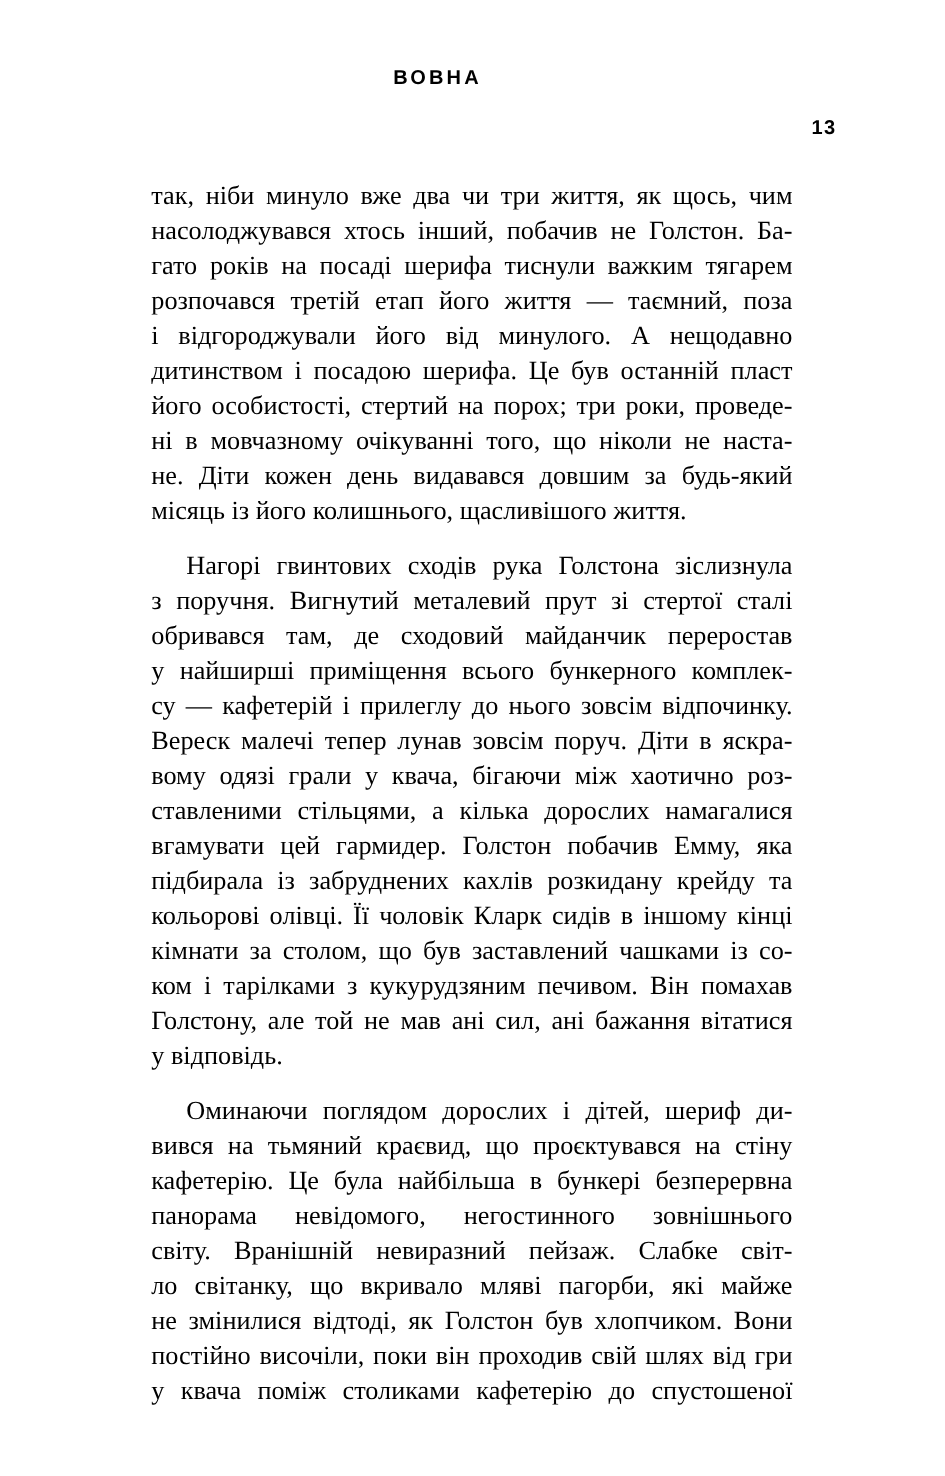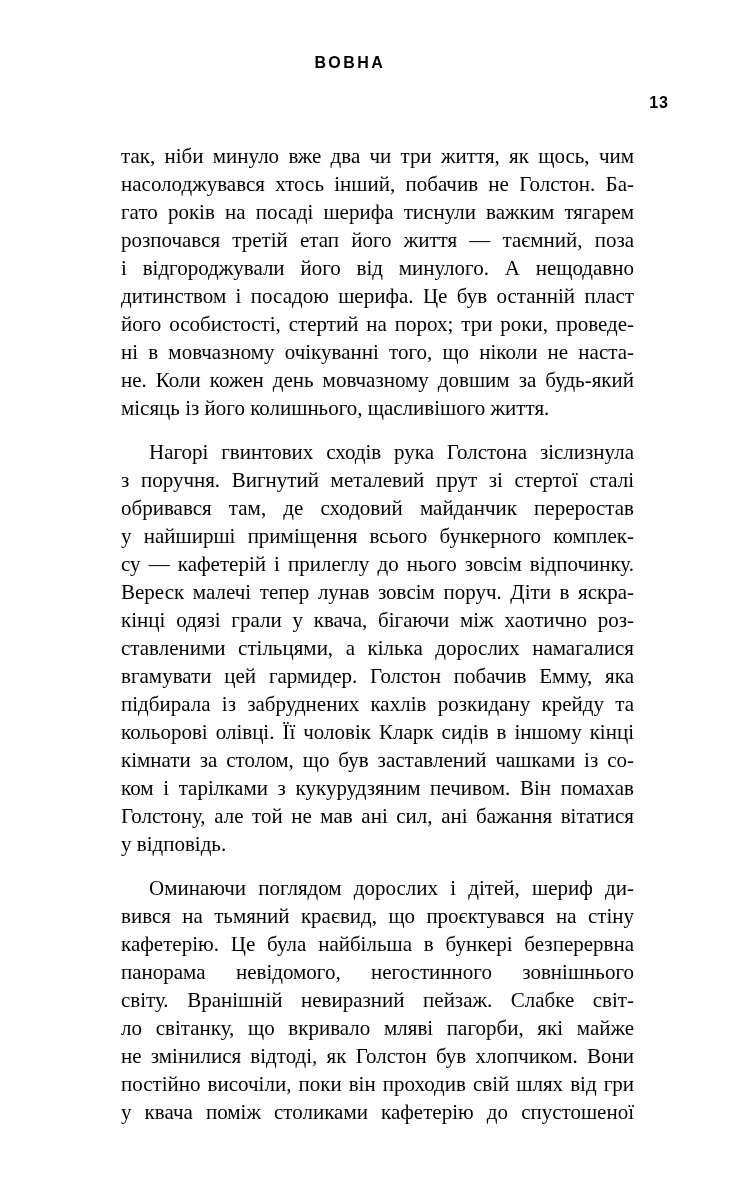--- a/index.html
+++ b/index.html
@@ -66,31 +66,31 @@
   <div class="body-text">
       <div class="paragraph">
         <div class="line">так, ніби минуло вже два чи три життя, як щось, чим</div>
         <div class="line">насолоджувався хтось інший, побачив не Голстон. Ба-</div>
         <div class="line">гато років на посаді шерифа тиснули важким тягарем</div>
         <div class="line">розпочався третій етап його життя — таємний, поза</div>
         <div class="line">і відгороджували його від минулого. А нещодавно</div>
         <div class="line">дитинством і посадою шерифа. Це був останній пласт</div>
         <div class="line">його особистості, стертий на порох; три роки, проведе-</div>
         <div class="line">ні в мовчазному очікуванні того, що ніколи не наста-</div>
-        <div class="line">не. Коли кожен день мовчазному довшим за будь-який</div>
+        <div class="line">не. Діти кожен день видавався довшим за будь-який</div>
         <div class="line no-stretch">місяць із його колишнього, щасливішого життя.</div>
       </div>
       <div class="paragraph">
         <div class="line indent">Нагорі гвинтових сходів рука Голстона зіслизнула</div>
         <div class="line">з поручня. Вигнутий металевий прут зі стертої сталі</div>
         <div class="line">обривався там, де сходовий майданчик переростав</div>
         <div class="line">у найширші приміщення всього бункерного комплек-</div>
         <div class="line">су — кафетерій і прилеглу до нього зовсім відпочинку.</div>
         <div class="line">Вереск малечі тепер лунав зовсім поруч. Діти в яскра-</div>
-        <div class="line">кінці одязі грали у квача, бігаючи між хаотично роз-</div>
+        <div class="line">вому одязі грали у квача, бігаючи між хаотично роз-</div>
         <div class="line">ставленими стільцями, а кілька дорослих намагалися</div>
         <div class="line">вгамувати цей гармидер. Голстон побачив Емму, яка</div>
         <div class="line">підбирала із забруднених кахлів розкидану крейду та</div>
         <div class="line">кольорові олівці. Її чоловік Кларк сидів в іншому кінці</div>
         <div class="line">кімнати за столом, що був заставлений чашками із со-</div>
         <div class="line">ком і тарілками з кукурудзяним печивом. Він помахав</div>
         <div class="line">Голстону, але той не мав ані сил, ані бажання вітатися</div>
         <div class="line no-stretch">у відповідь.</div>
       </div>
       <div class="paragraph">

